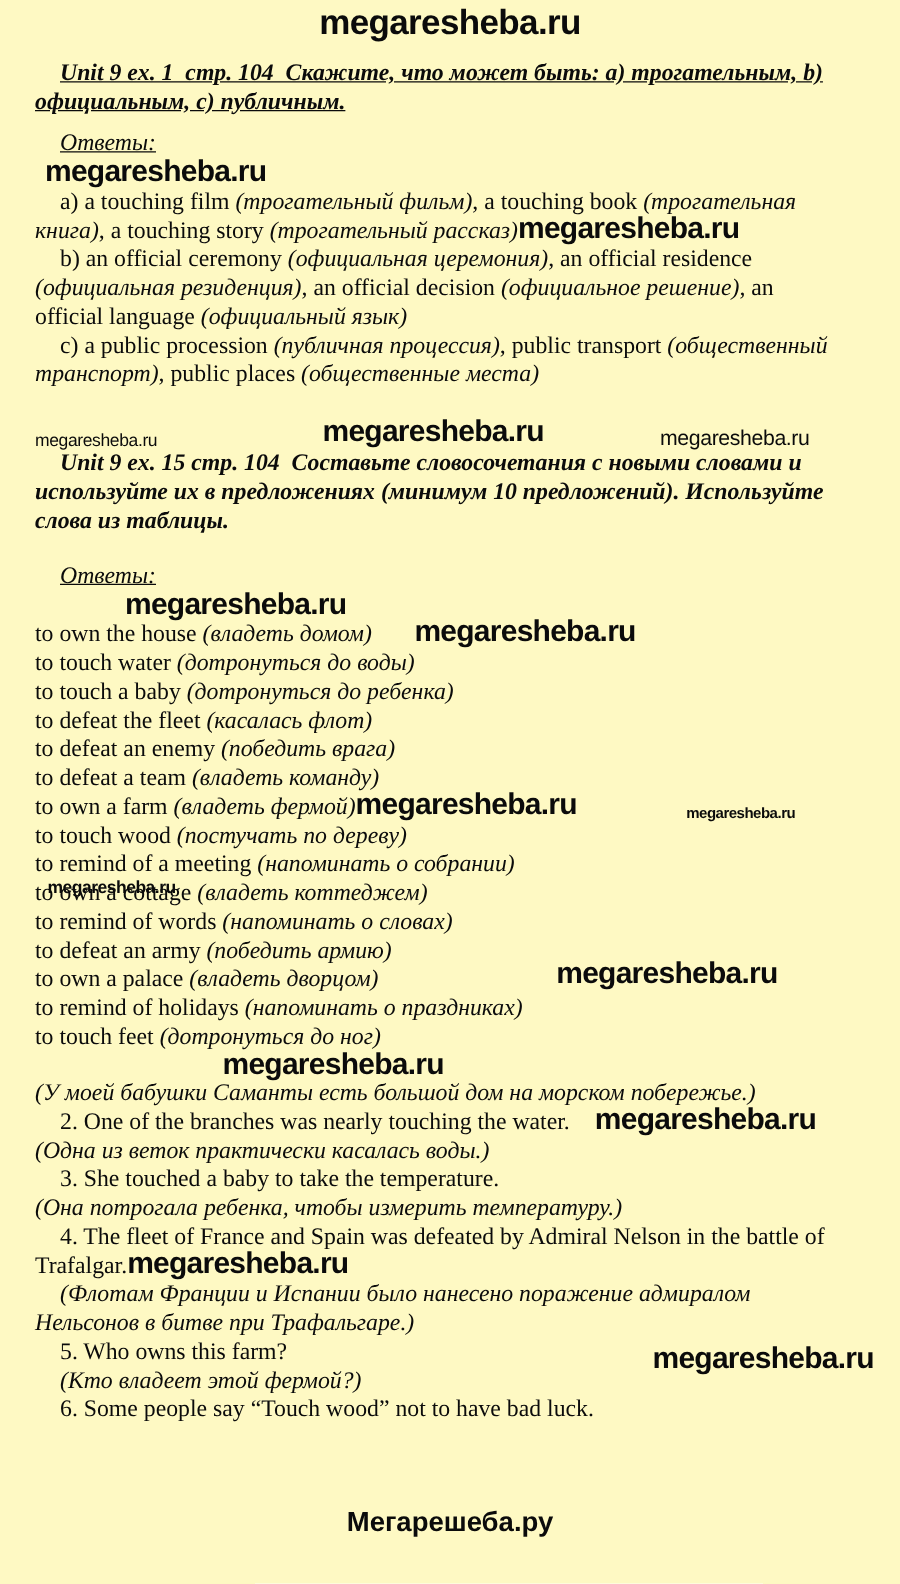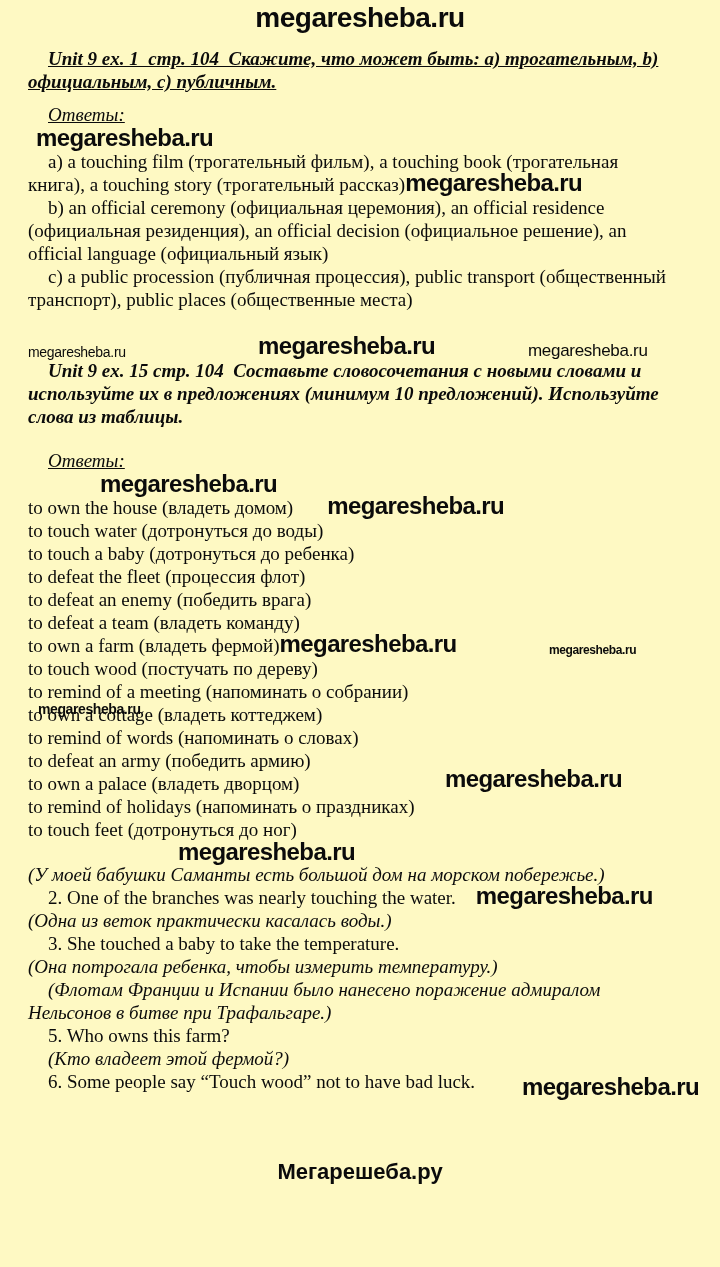--- a/index.html
+++ b/index.html
@@ -52,21 +52,21 @@
     font-family:"Liberation Sans", sans-serif;
     letter-spacing:-0.3px;
   }
   .wm-row span{position:absolute;white-space:nowrap;}
   .wm-row-left{left:0;top:4px;font-size:14px;}
   .wm-row-center{left:230px;top:-3px;font-size:24px;font-weight:700;letter-spacing:-0.6px;}
   .wm-row-right{left:500px;top:2px;font-size:17px;}
   .phrase{line-height:23px;}
   .sent{line-height:23px;}
   .trans{font-style:italic;line-height:23px;}
-  .sg-ru{}
+  .sg-ru{font-style:italic;}
   .sg-wm,.sg-wm-g1,.sg-wm-g2{
     font-family:"Liberation Sans", sans-serif;
     font-weight:700;
     font-style:normal;
     font-size:24px;
     line-height:15px;
     letter-spacing:-0.6px;
     white-space:nowrap;
   }
   .sg-wm-g1{margin-left:34px;}
@@ -122,21 +122,21 @@
 слова из таблицы.</p>
 
     <p class="otvety indent" style="margin-top:21px;"><span class="u">Ответы:</span></p>
 
     <div class="wm-block wm-d">megaresheba.ru</div>
 
     <div class="phrase-list">
       <div class="phrase"><span class="sg-en">to own the house </span><span class="sg-ru">(владеть домом)</span><span class="sg-wm-g1">megaresheba.ru</span></div>
       <div class="phrase"><span class="sg-en">to touch water </span><span class="sg-ru">(дотронуться до воды)</span></div>
       <div class="phrase"><span class="sg-en">to touch a baby </span><span class="sg-ru">(дотронуться до ребенка)</span></div>
-      <div class="phrase"><span class="sg-en">to defeat the fleet </span><span class="sg-ru">(процессия флот)</span></div>
+      <div class="phrase"><span class="sg-en">to defeat the fleet </span><span class="sg-ru">(касалась флот)</span></div>
       <div class="phrase"><span class="sg-en">to defeat an enemy </span><span class="sg-ru">(победить врага)</span></div>
       <div class="phrase"><span class="sg-en">to defeat a team </span><span class="sg-ru">(владеть команду)</span></div>
       <div class="phrase"><span class="sg-en">to own a farm </span><span class="sg-ru">(владеть фермой)</span><span class="sg-wm">megaresheba.ru</span></div>
       <div class="phrase"><span class="sg-en">to touch wood </span><span class="sg-ru">(постучать по дереву)</span></div>
       <div class="phrase"><span class="sg-en">to remind of a meeting </span><span class="sg-ru">(напоминать о собрании)</span></div>
       <div class="phrase"><span class="sg-en">to own a cottage </span><span class="sg-ru">(владеть коттеджем)</span></div>
       <div class="phrase"><span class="sg-en">to remind of words </span><span class="sg-ru">(напоминать о словах)</span></div>
       <div class="phrase"><span class="sg-en">to defeat an army </span><span class="sg-ru">(победить армию)</span></div>
       <div class="phrase"><span class="sg-en">to own a palace </span><span class="sg-ru">(владеть дворцом)</span></div>
       <div class="phrase"><span class="sg-en">to remind of holidays </span><span class="sg-ru">(напоминать о праздниках)</span></div>
@@ -144,20 +144,21 @@
     </div>
 
     <div class="wm-block wm-h">megaresheba.ru</div>
 
     <div class="sentences">
       <p class="trans ml">(У моей бабушки Саманты есть большой дом на морском побережье.)</p>
       <p class="sent indent"><span class="sg-en">2. One of the branches was nearly touching the water.</span><span class="sg-wm-g2">megaresheba.ru</span></p>
       <p class="trans ml">(Одна из веток практически касалась воды.)</p>
       <p class="sent indent"><span class="sg-en">3. She touched a baby to take the temperature.</span></p>
       <p class="trans ml">(Она потрогала ребенка, чтобы измерить температуру.)</p>
+      <p class="sent indent"><span class="sg-en">4. The fleet of France and Spain was defeated by Admiral Nelson in the battle of Trafalgar.</span><span class="sg-wm">megaresheba.ru</span></p>
       <p class="trans ml indent">(Флотам Франции и Испании было нанесено поражение адмиралом
 Нельсонов в битве при Трафальгаре.)</p>
       <p class="sent indent"><span class="sg-en">5. Who owns this farm?</span></p>
       <p class="trans ml indent">(Кто владеет этой фермой?)</p>
       <p class="sent indent"><span class="sg-en">6. Some people say “Touch wood” not to have bad luck.</span></p>
     </div>
 
   </div>
 
   <div class="site-bottom">Мегарешеба.ру</div>

